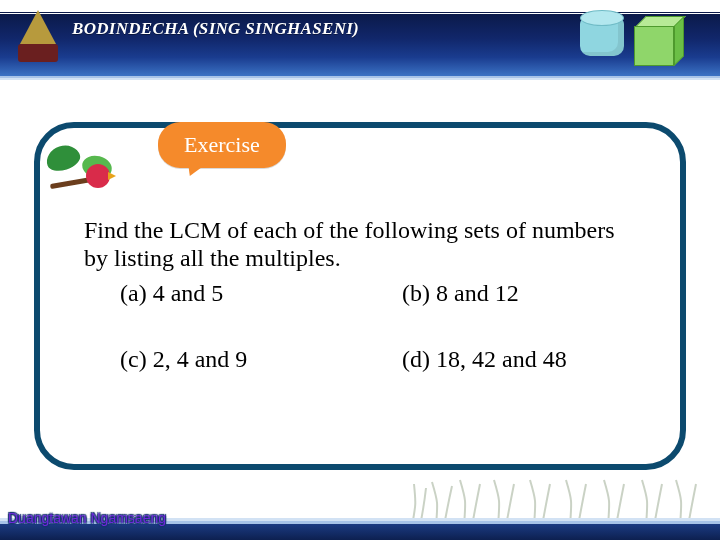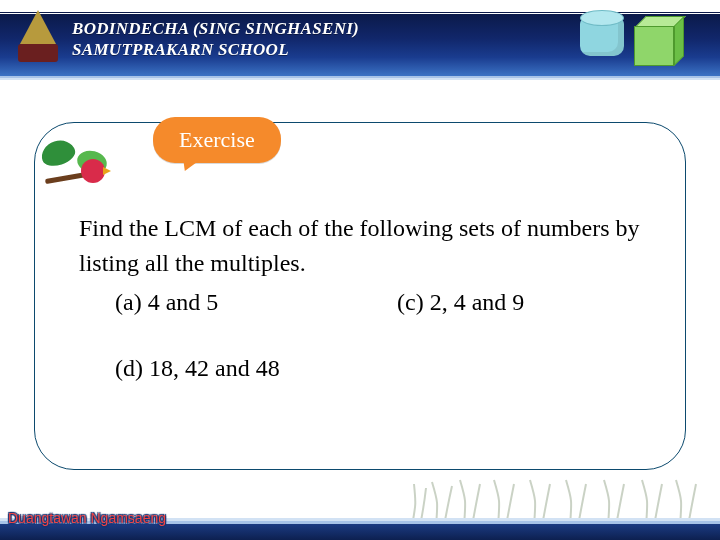--- a/index.html
+++ b/index.html
@@ -61,21 +61,21 @@
     position:absolute; right:26px; top:82px;
     font-style:italic; font-weight:bold; font-size:28px;
     letter-spacing:1px;
     background: linear-gradient(#5ea3e8,#2a5fb1);
     -webkit-background-clip:text; background-clip:text; color:transparent;
     text-shadow: 1px 1px 0 #cfe2f6;
   }
   
   .card {
     position:absolute; left:34px; top:122px; right:34px; bottom:70px;
-    border:1px solid #0c4a6e; border-radius:40px;
+    border:6px solid #0c4a6e; border-radius:40px;
     background:#fff;
     padding: 32px 44px 30px 44px;
   }
   .exercise-bubble {
     position:absolute; left:118px; top:-2px;
     transform: translateY(-4px);
     background:#f58a2b; color:#fff;
     border-radius:22px;
     padding:10px 26px;
     font-size:22px; font-family:Georgia,serif; font-weight:normal;
@@ -89,21 +89,21 @@
   .bird-icon {
     position:absolute; left:6px; top:12px; width:78px; height:62px;
   }
   .bird-icon .leaf1{position:absolute;left:0;top:6px;width:34px;height:24px;background:#2f8f3a;border-radius:50% 50% 50% 50%/60% 60% 40% 40%;transform:rotate(-18deg);}
   .bird-icon .leaf2{position:absolute;left:36px;top:16px;width:30px;height:22px;background:#57b84e;border-radius:50%;transform:rotate(14deg);}
   .bird-icon .body{position:absolute;left:40px;top:24px;width:24px;height:24px;background:#d92b4a;border-radius:50%;}
   .bird-icon .beak{position:absolute;left:62px;top:32px;width:0;height:0;border-top:4px solid transparent;border-bottom:4px solid transparent;border-left:8px solid #e8a31a;}
   .bird-icon .branch{position:absolute;left:4px;top:40px;width:48px;height:5px;background:#6b3e1d;border-radius:2px;transform:rotate(-10deg);}
   .question {
     margin-top:56px;
-    font-size:24px; line-height:35px; color:#000;
+    font-size:24px; line-height:28px; color:#000;
     font-family:Georgia,'Times New Roman',serif;
   }
   .opts {
     margin-top:4px; padding-left:36px;
     font-size:24px; line-height:34px;
     display:grid; grid-template-columns: 250px 1fr; row-gap:2px; column-gap:8px;gap:32px;
   }
   .opts span{white-space:nowrap;}
   
   .footer-band {
@@ -117,21 +117,21 @@
     content:""; position:absolute; left:0; right:0; top:-3px; height:3px;
     background:#a7c3e8;
   }
   .footer-stripes:after{
     content:""; position:absolute; left:0; right:0; top:-6px; height:3px;
     background:#d2e2f4;
   }
   .author {
     position:absolute; left:8px; bottom:14px;
     font-family: Tahoma, sans-serif; font-size:14px;
-    color:#ef4444; text-shadow:1px 1px 1px #16306f, -1px -1px 1px #16306f, 1px -1px 1px #16306f, -1px 1px 1px #16306f;
+    color:#6d28d9; text-shadow:1px 1px 1px #16306f, -1px -1px 1px #16306f, 1px -1px 1px #16306f, -1px 1px 1px #16306f;
   }
   .grass {
     position:absolute; right:18px; bottom:14px; width:300px; height:52px;
     opacity:.75; pointer-events:none;
   }
   .grass svg { width:100%; height:100%; }
 </style>
 </head>
 <body>
 
@@ -140,21 +140,20 @@
   <div class="header-top-line"></div>
   <div class="header-band"></div>
 
   <div class="logo">
     <div class="cone"></div>
       <div class="base"></div>
   </div>
 
   <div class="school-title">
     <span>BODINDECHA  (SING SINGHASENI)</span><br>
-    <span>SAMUTPRAKARN  SCHOOL</span>
   </div>
 
   <div class="shapes">
     <div class="cyl">
         <div class="body"></div>
         <div class="top"></div>
       </div>
     <div class="cube">
         <div class="face-top"></div>
         <div class="face-side"></div>
@@ -172,20 +171,21 @@
         <div class="body"></div>
         <div class="beak"></div>
     </div>
 
     <div class="exercise-bubble">Exercise</div>
 
     <div class="question">Find the LCM of each of the  following sets of numbers by listing all the multiples.</div>
 
     <div class="opts">
       <span>(a)  4  and 5</span>
+      <span>(b)  8 and 12</span>
       <span>(c)  2, 4 and 9</span>
       <span>(d)  18, 42 and 48</span>
     </div>
   </div>
 
   <div class="footer-band">
     <div class="grass">
       <svg viewBox="0 0 300 52">
         <g stroke="#b9c4b2" stroke-width="2" fill="none">
           <path d="M10 52 C14 30 14 30 12 10"></path>

